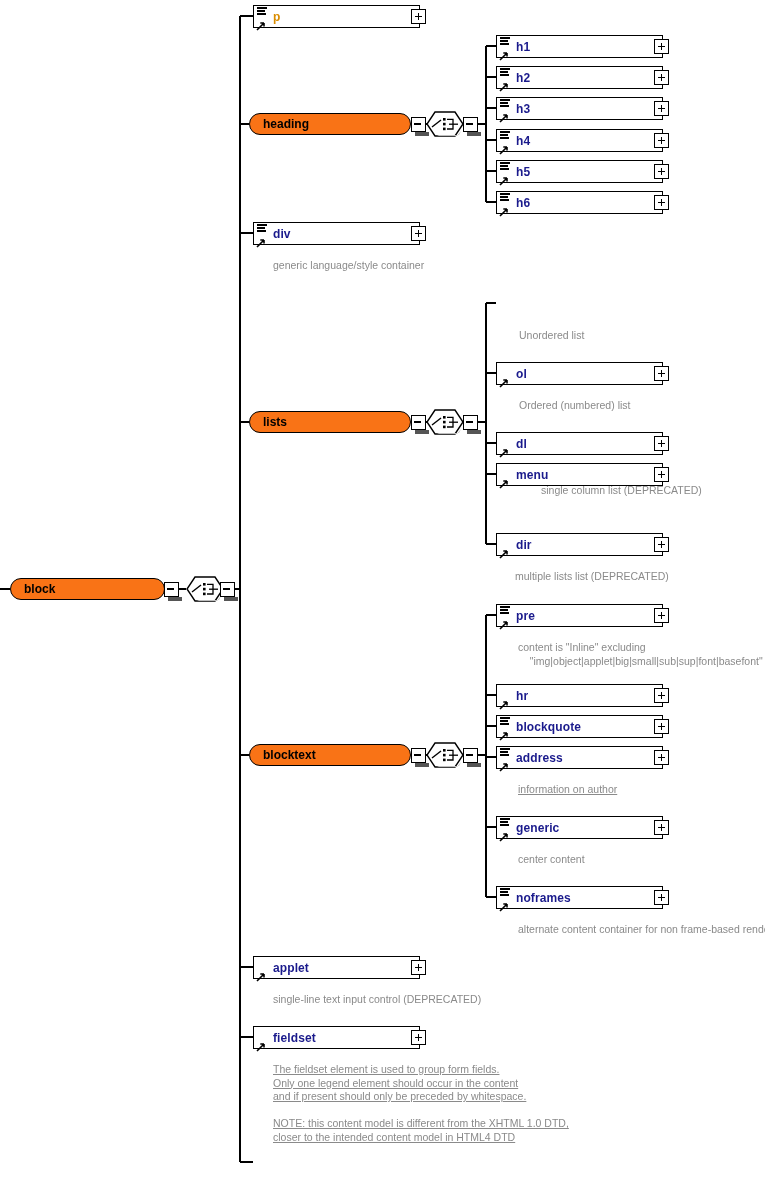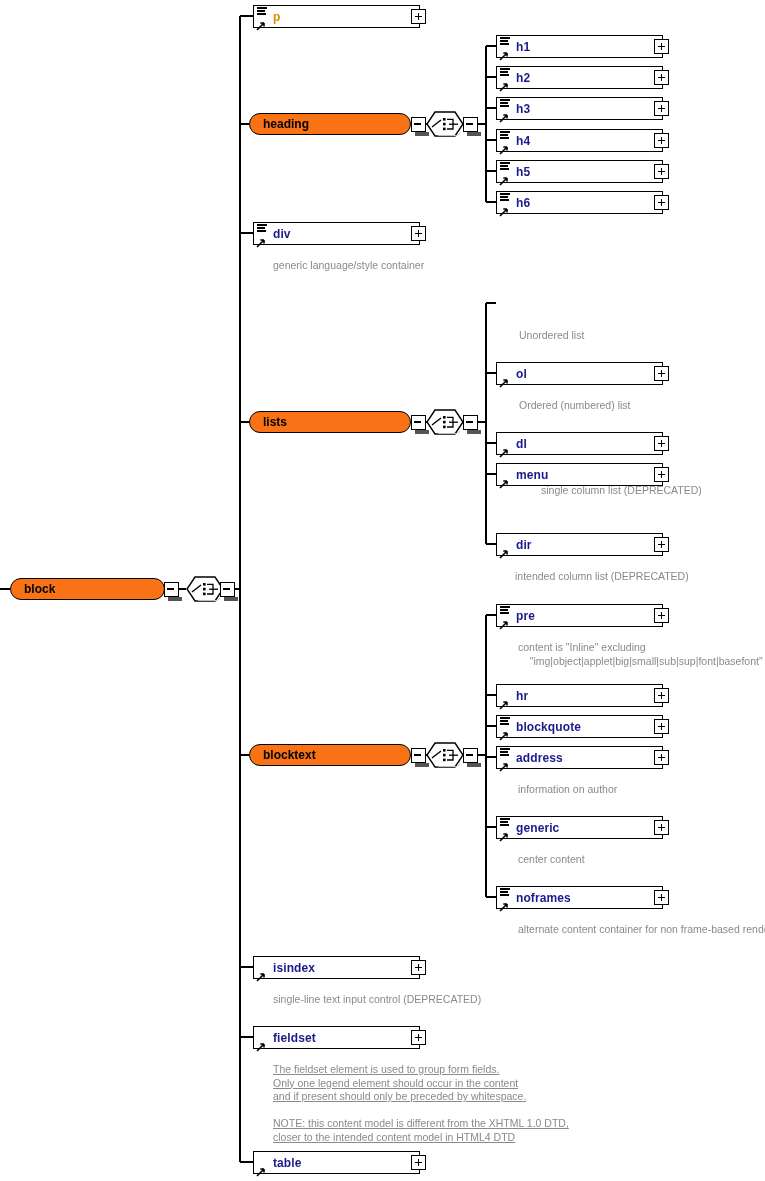--- a/index.html
+++ b/index.html
@@ -354,21 +354,21 @@
   <div class="ann" style="left:513px;top:484px;margin-left:28px;">single column list (DEPRECATED)</div>
 
   <div class="elem" style="left:496px;top:533px;width:167px;padding-left:24px;">
     <span class="shadow"></span>
     <span class="ic-arrow"><svg width="10" height="10" viewBox="0 0 10 10">
           <path d="M1 9 L8 2 M8 2 L4.3 2 M8 2 L8 5.6" stroke="#000" stroke-width="1.6" fill="none"></path>
         </svg></span>
     <span class="lbl">dir</span>
     <span class="plus"></span>
   </div>
-  <div class="ann" style="left:515px;top:570px;">intended column list (DEPRECATED)</div>
+  <div class="ann" style="left:515px;top:570px;">multiple lists list (DEPRECATED)</div>
 
   <div class="group" style="left:249px;top:744px;width:162px;">
     <span class="shadow"></span>
     <span class="lbl">blocktext</span>
   </div>
   <div class="minus" style="left:411px;top:748px;">
       <span class="msh"></span>
     </div>
   <div class="comp" style="left:426px;top:742px;">
     <svg width="38" height="26" viewBox="0 0 38 26">
@@ -432,21 +432,21 @@
         <i></i>
         <i></i>
         <i></i>
       </span>
     <span class="ic-arrow"><svg width="10" height="10" viewBox="0 0 10 10">
           <path d="M1 9 L8 2 M8 2 L4.3 2 M8 2 L8 5.6" stroke="#000" stroke-width="1.6" fill="none"></path>
         </svg></span>
     <span class="lbl">blockquote</span>
     <span class="plus"></span>
   </div>
-  <div class="ann" style="left:518px;top:783px;">information on author</div>
+  <div class="ann" style="left:518px;top:783px;text-decoration:underline;">information on author</div>
 
   <div class="elem" style="left:496px;top:816px;width:167px;">
     <span class="shadow"></span>
     <span class="ic-lines">
         <i></i>
         <i></i>
         <i></i>
       </span>
     <span class="ic-arrow"><svg width="10" height="10" viewBox="0 0 10 10">
           <path d="M1 9 L8 2 M8 2 L4.3 2 M8 2 L8 5.6" stroke="#000" stroke-width="1.6" fill="none"></path>
@@ -469,42 +469,34 @@
     <span class="lbl">noframes</span>
     <span class="plus"></span>
   </div>
   <div class="ann" style="left:518px;top:923px;">alternate content container for non frame-based rendering</div>
 
   <div class="elem" style="left:253px;top:956px;width:167px;">
     <span class="shadow"></span>
     <span class="ic-arrow"><svg width="10" height="10" viewBox="0 0 10 10">
           <path d="M1 9 L8 2 M8 2 L4.3 2 M8 2 L8 5.6" stroke="#000" stroke-width="1.6" fill="none"></path>
         </svg></span>
-    <span class="lbl">isindex</span>
+    <span class="lbl">applet</span>
     <span class="plus"></span>
   </div>
   <div class="ann" style="left:273px;top:993px;">single-line text input control (DEPRECATED)</div>
 
   <div class="elem" style="left:253px;top:1026px;width:167px;">
     <span class="shadow"></span>
     <span class="ic-arrow"><svg width="10" height="10" viewBox="0 0 10 10">
           <path d="M1 9 L8 2 M8 2 L4.3 2 M8 2 L8 5.6" stroke="#000" stroke-width="1.6" fill="none"></path>
         </svg></span>
     <span class="lbl">fieldset</span>
     <span class="plus"></span>
   </div>
   <div class="ann" style="left:273px;top:1063px;text-decoration:underline;">The fieldset element is used to group form fields.
 Only one legend element should occur in the content
 and if present should only be preceded by whitespace.
 
 NOTE: this content model is different from the XHTML 1.0 DTD,
 closer to the intended content model in HTML4 DTD</div>
 
-  <div class="elem" style="left:253px;top:1151px;width:167px;">
-    <span class="shadow"></span>
-    <span class="ic-arrow"><svg width="10" height="10" viewBox="0 0 10 10">
-          <path d="M1 9 L8 2 M8 2 L4.3 2 M8 2 L8 5.6" stroke="#000" stroke-width="1.6" fill="none"></path>
-        </svg></span>
-    <span class="lbl">table</span>
-    <span class="plus"></span>
-  </div>
 
 </div>
 
 </body></html>

